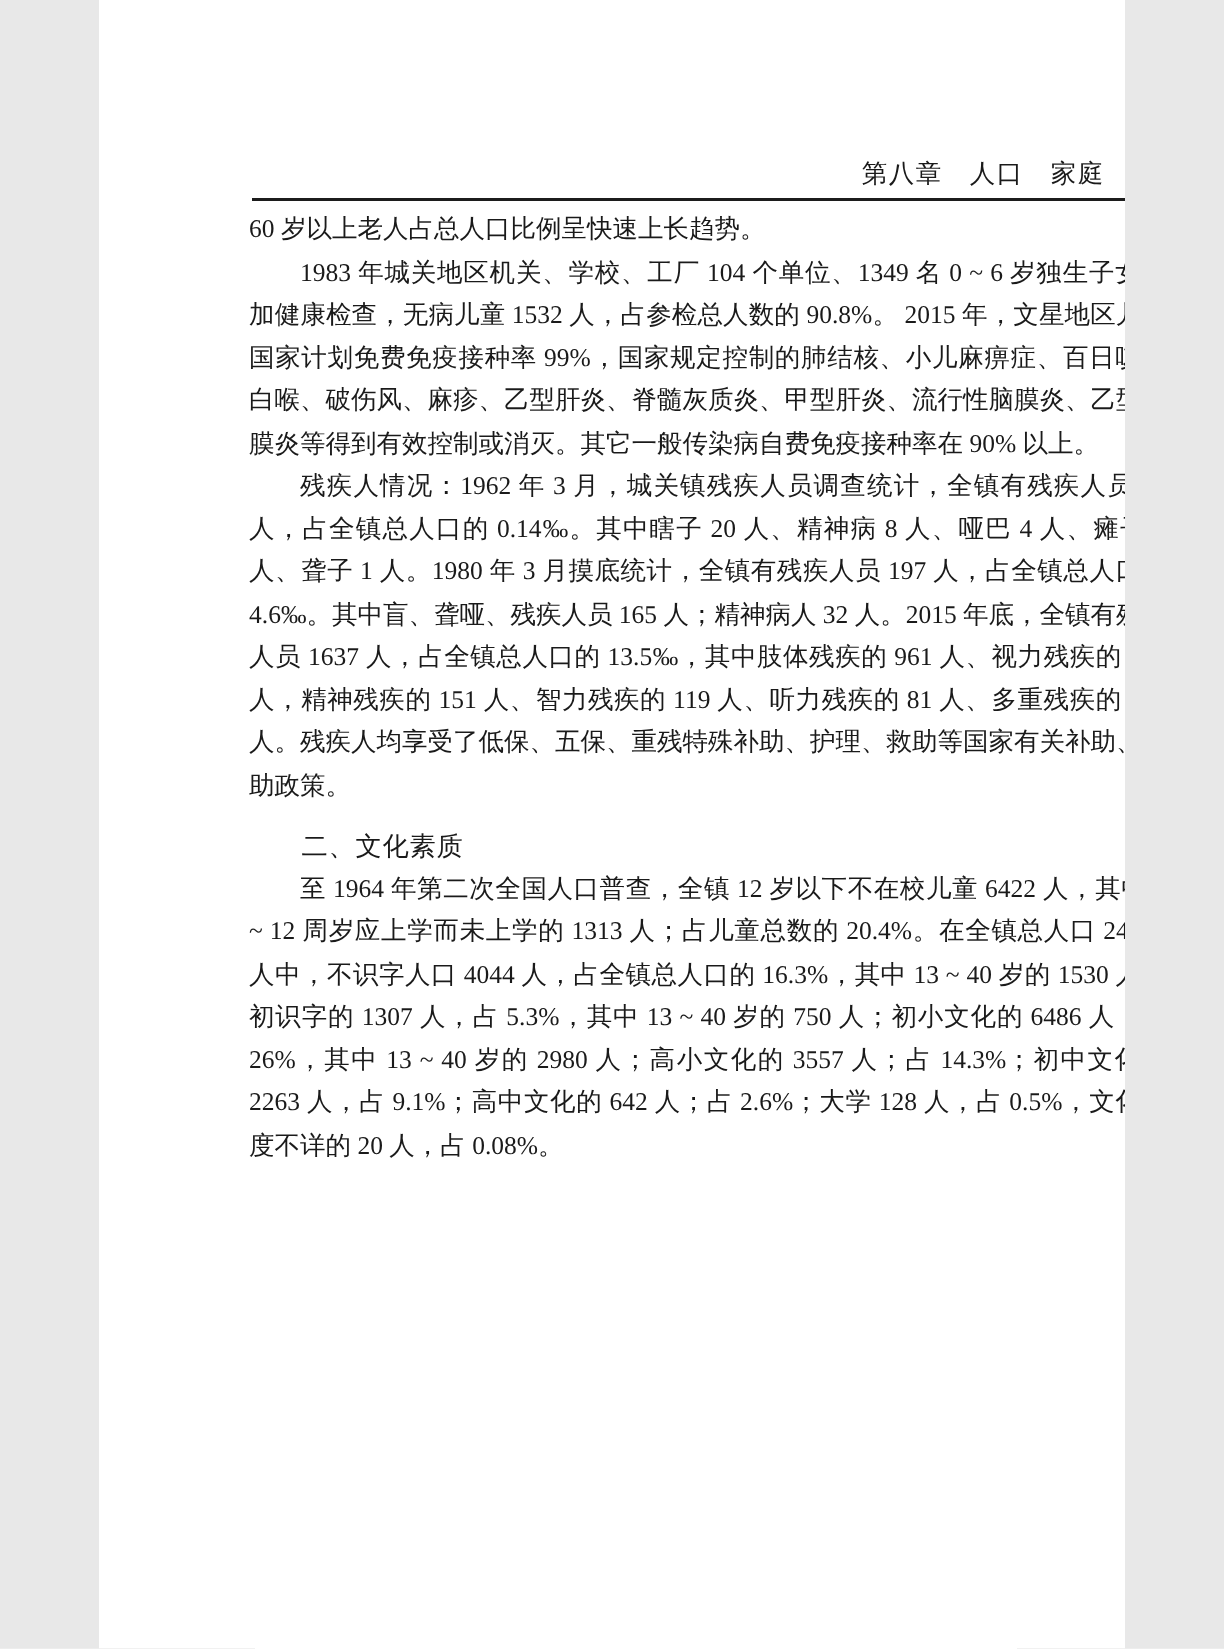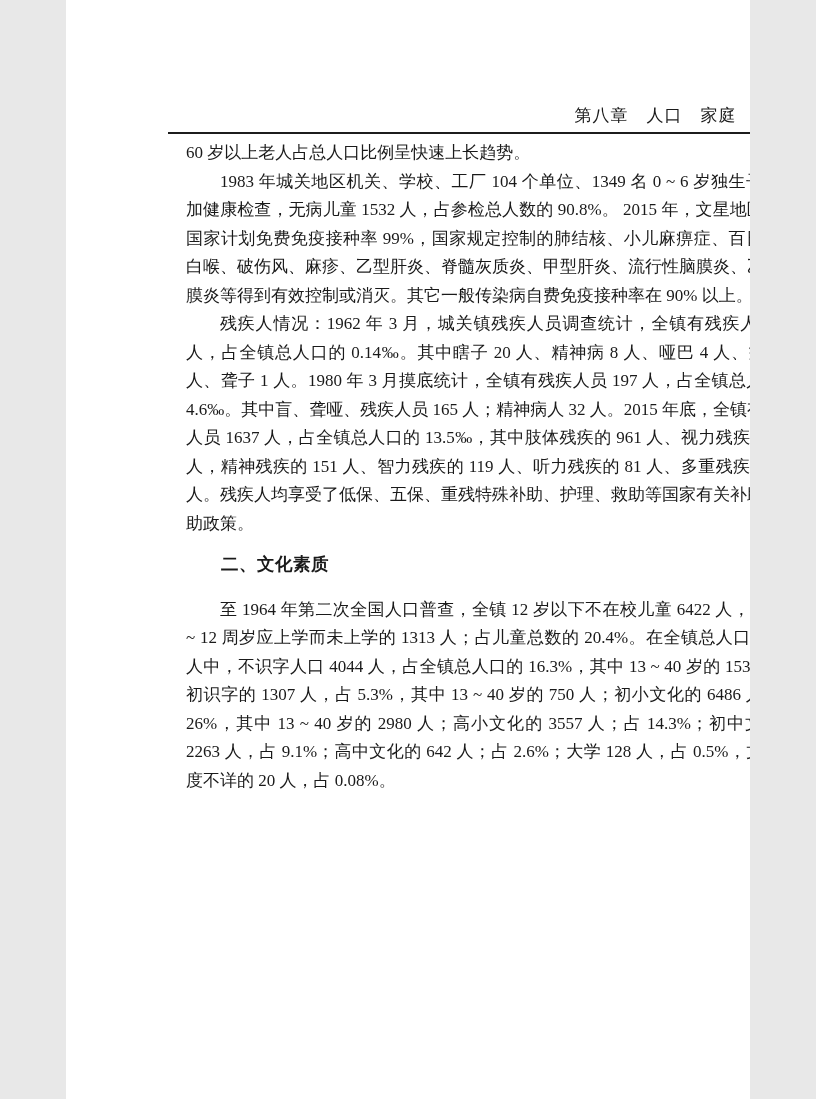--- a/index.html
+++ b/index.html
@@ -29,38 +29,38 @@
     padding-bottom: 5px;
     letter-spacing: 1px;
     white-space: nowrap;
   }
   .running-header .page-number {
     margin-left: 18px;
     letter-spacing: 0;
   }
   .page-body {
     position: absolute;
-    left: 120px;
+    left: 100px;
     top: 139px;
     width: 612px;
     font-size: 17px;
     line-height: 28.5px;
     text-align: justify;
     text-justify: inter-character;
   }
   .para {
     margin: 0;
   }
   .para.indent {
     text-indent: 2em;
   }
   .section-heading {
-    margin: 12px 0 17px 0;
+    margin: 12px 0 0 0;
     font-family: "Liberation Sans", "DejaVu Sans", sans-serif;
-    font-weight: bold;
+    font-weight: normal;
     font-size: 17.5px;
     line-height: 28.5px;
     text-indent: 2em;
     letter-spacing: 0.5px;
   }
 </style>
 </head>
 <body>
 
 <div class="page">

